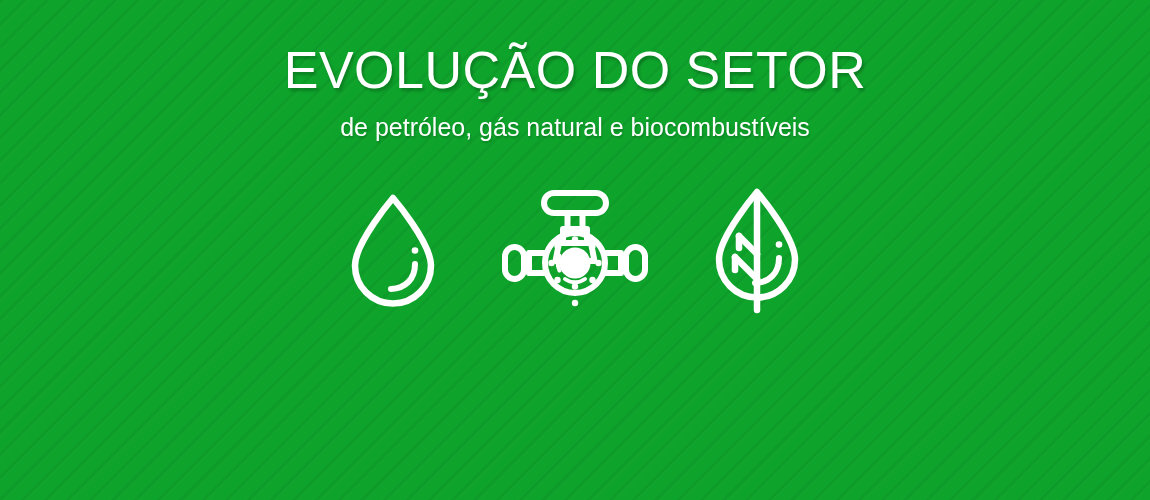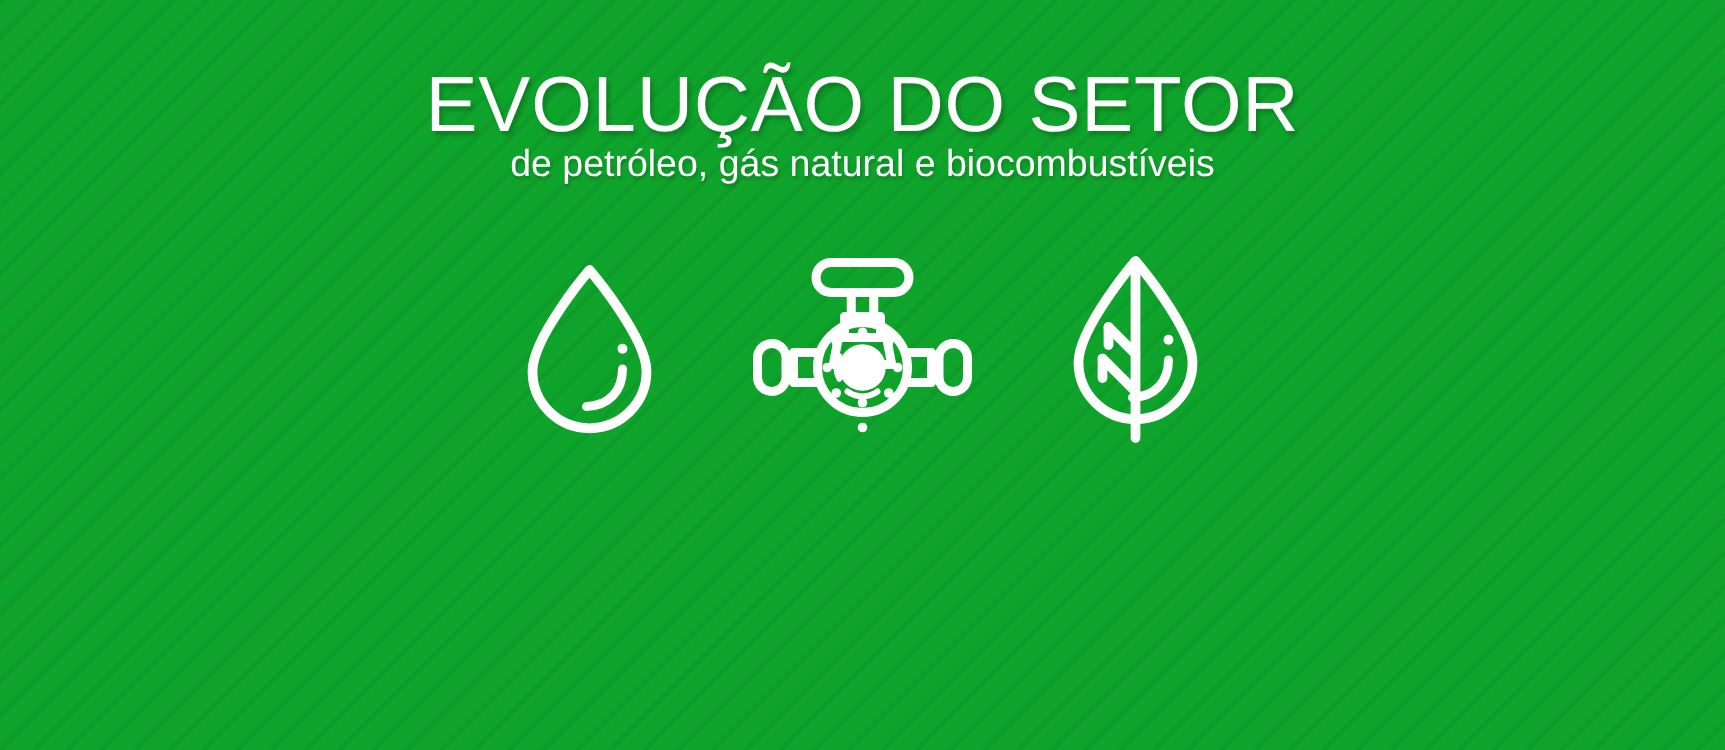--- a/index.html
+++ b/index.html
@@ -56,20 +56,21 @@
     font-weight: 400;
     letter-spacing: 0.5px;
     color: #ffffff;
     line-height: 1.0;
     text-transform: uppercase;
     text-shadow: 2px 3px 3px rgba(0, 0, 0, 0.22);
     white-space: nowrap;
   }
 
   .subtitle {
+    margin-top: 18px;
     font-size: 25px;
     font-weight: 400;
     color: #ffffff;
     line-height: 1.1;
     text-shadow: 1px 2px 2px rgba(0, 0, 0, 0.18);
     white-space: nowrap;
   }
 
   
   .icon-row {

